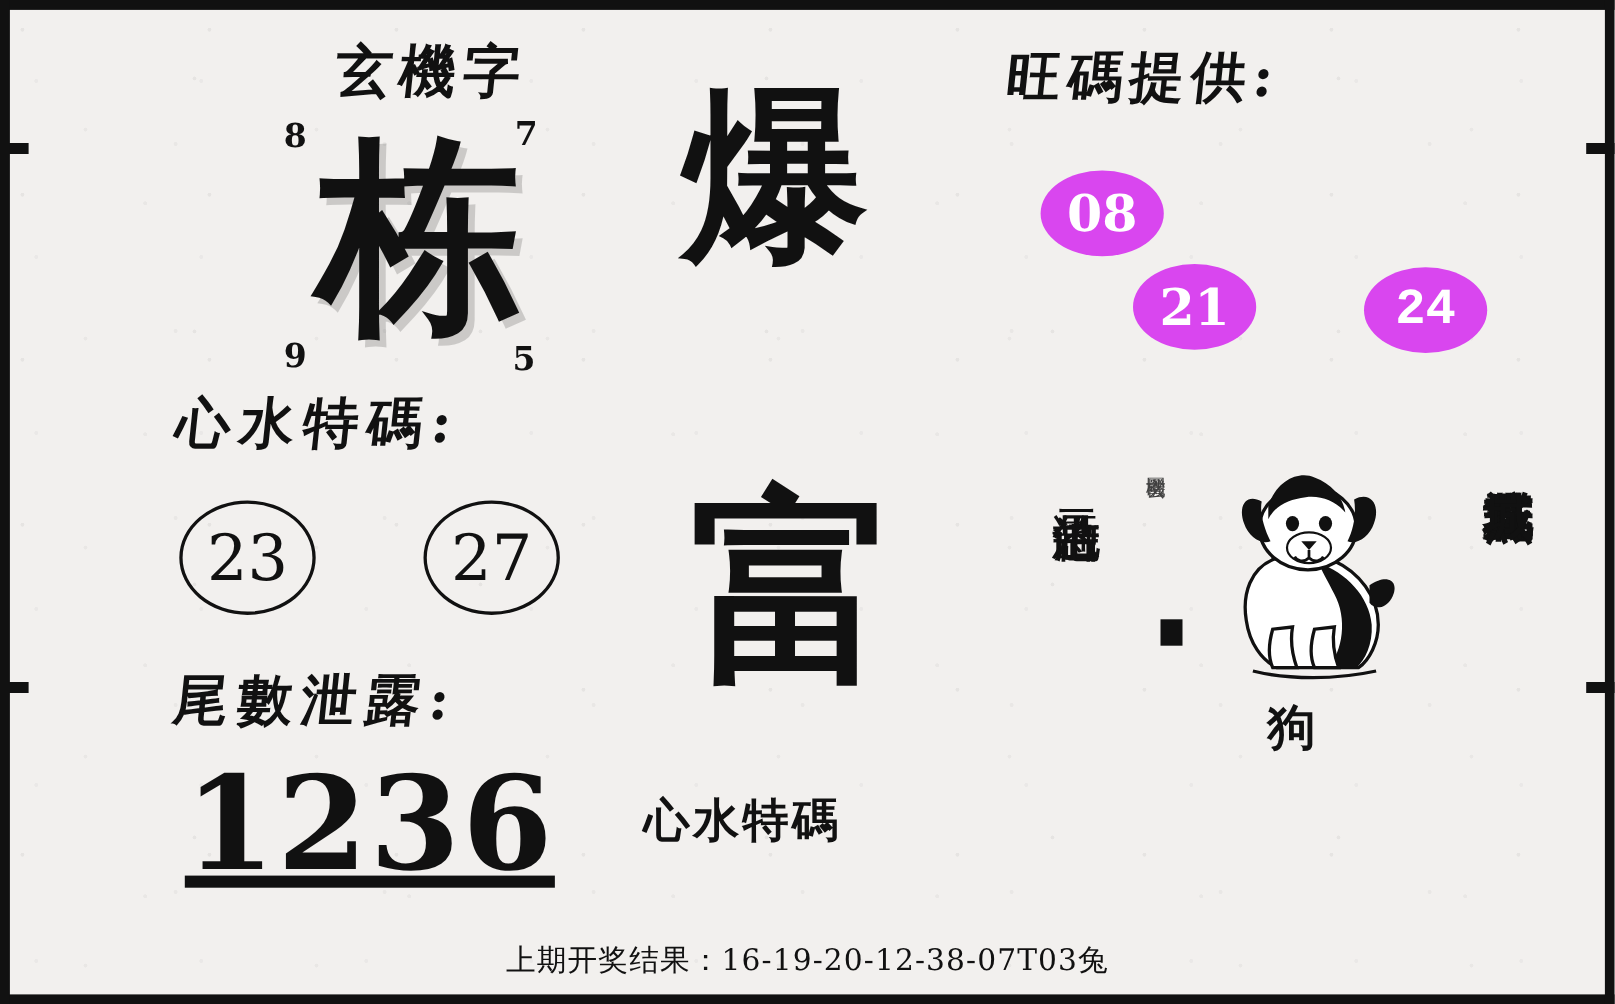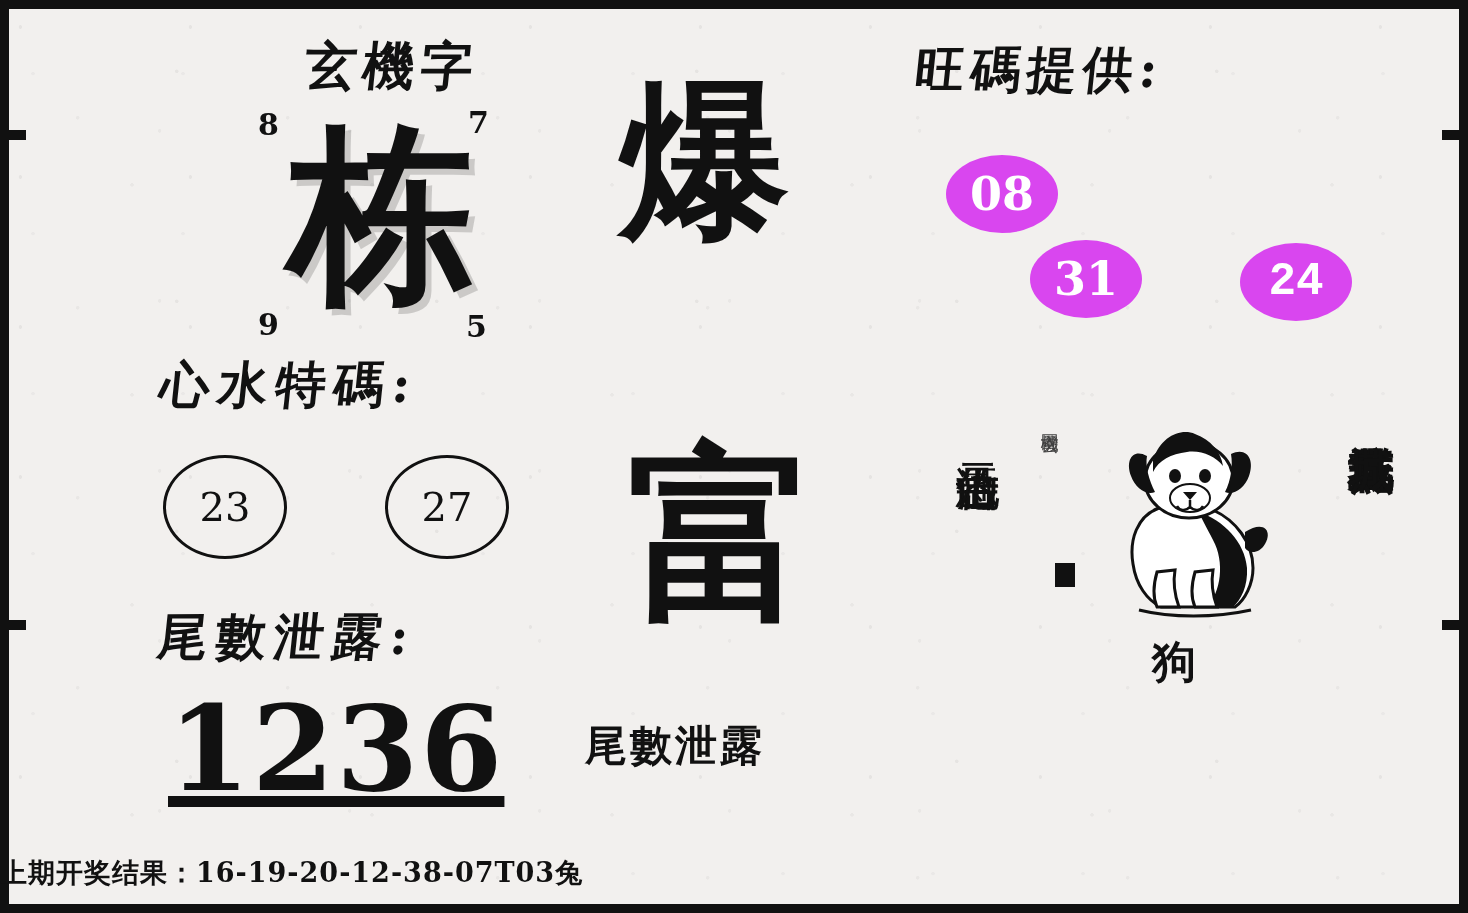--- a/index.html
+++ b/index.html
@@ -82,21 +82,21 @@
     transform: skewX(-6deg);
   }
 
   .ring {
     position: absolute;
     width: 118px; height: 98px;
     border: 3px solid #111;
     border-radius: 50%;
     display: flex; align-items: center; justify-content: center;
     font-family: "DejaVu Serif", serif;
-    font-size: 40px;
+    font-size: 58px;
     color: #111;
     z-index: 3;
     text-align: right;
   }
   .ring-1 { left: 163px; top: 455px; }
   .ring-2 { left: 385px; top: 455px; }
 
   .label-weishu {
     left: 158px; top: 612px;
     font-size: 50px;
@@ -199,23 +199,23 @@
     z-index: 3;
   }
 
   
   .dog-wrap { position: absolute; left: 1095px; top: 412px; width: 190px; height: 215px; z-index: 3; }
 
   
   .footer {
     position: absolute;
     left: 0; right: 0; bottom: 22px;
-    text-align: left;
+    text-align: center;
     font-size: 27px;
-    font-weight: bold;
+    font-weight: normal;
     color: #111;
     font-family: "DejaVu Serif", "Liberation Serif", serif;
     z-index: 3;
     letter-spacing: 1px;
   }
 </style>
 </head>
 <body>
 
 <div id="poster" class="layer">
@@ -242,26 +242,26 @@
 
   <div class="ring ring-1">23</div>
   <div class="ring ring-2">27</div>
 
   <div class="abs brush label-weishu">尾數泄露:</div>
 
   <div class="abs tail-digits">1236</div>
 
   <div class="abs brush center-char-1">爆</div>
   <div class="abs brush center-char-2">富</div>
-  <div class="abs issue-text">尾數泄露</div>
+  <div class="abs issue-text">心水特碼</div>
 
   <div class="abs brush label-wangma">旺碼提供:</div>
 
   <div class="ball ball-1">08</div>
-  <div class="ball ball-3">31</div>
+  <div class="ball ball-3">21</div>
   <div class="ball ball-4">24</div>
 
   <div class="vtext poem-left">古山竹语悬二池</div>
 
   <div class="vtext poem-right">江花光上群燕城</div>
 
   <div class="abs seal-script">玄機圖</div>
   <div class="seal-stamp"></div>
 
   <div class="dog-wrap">

